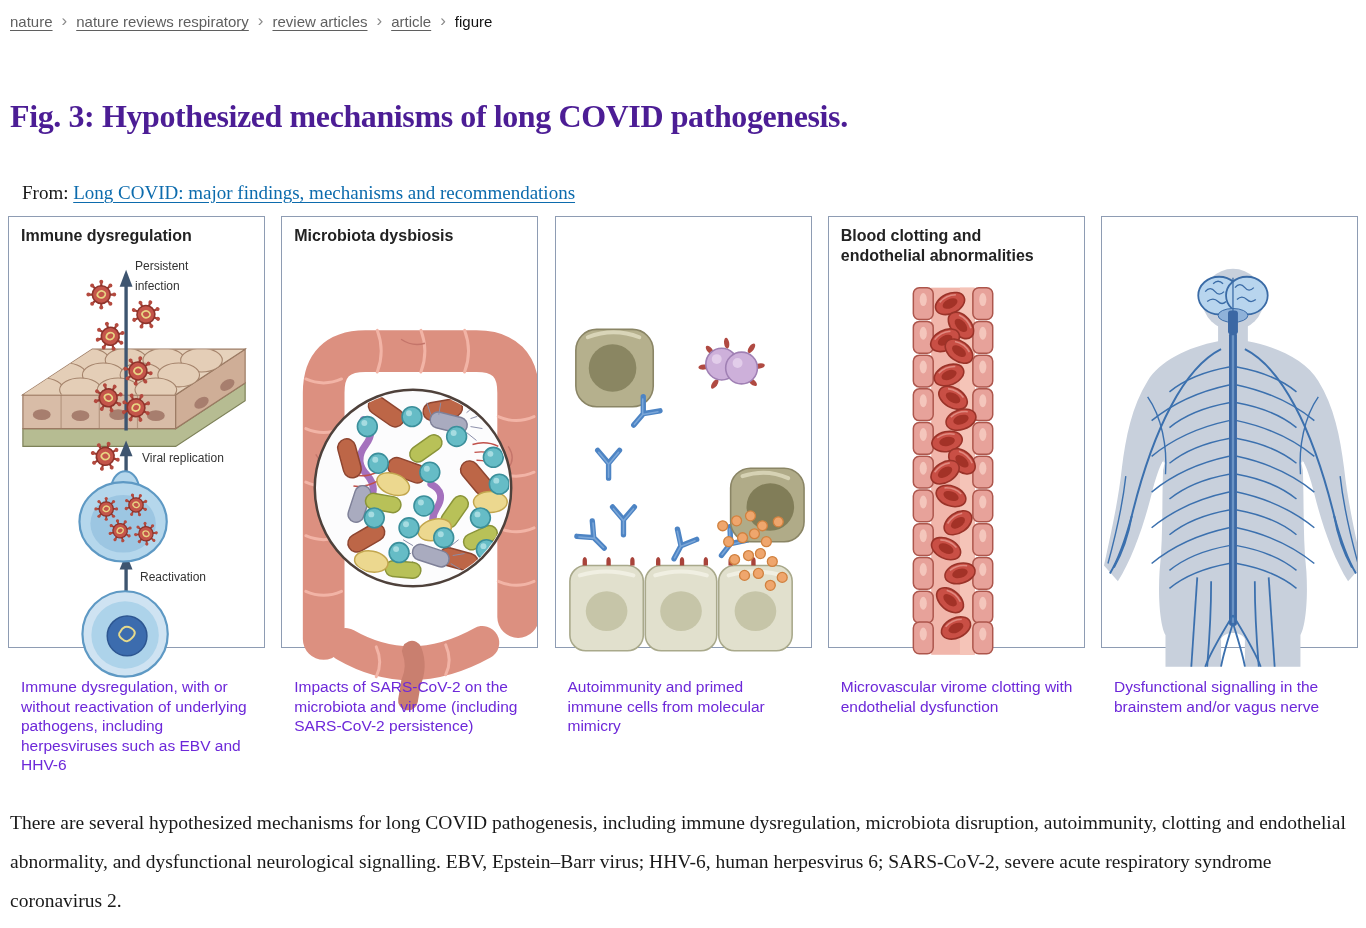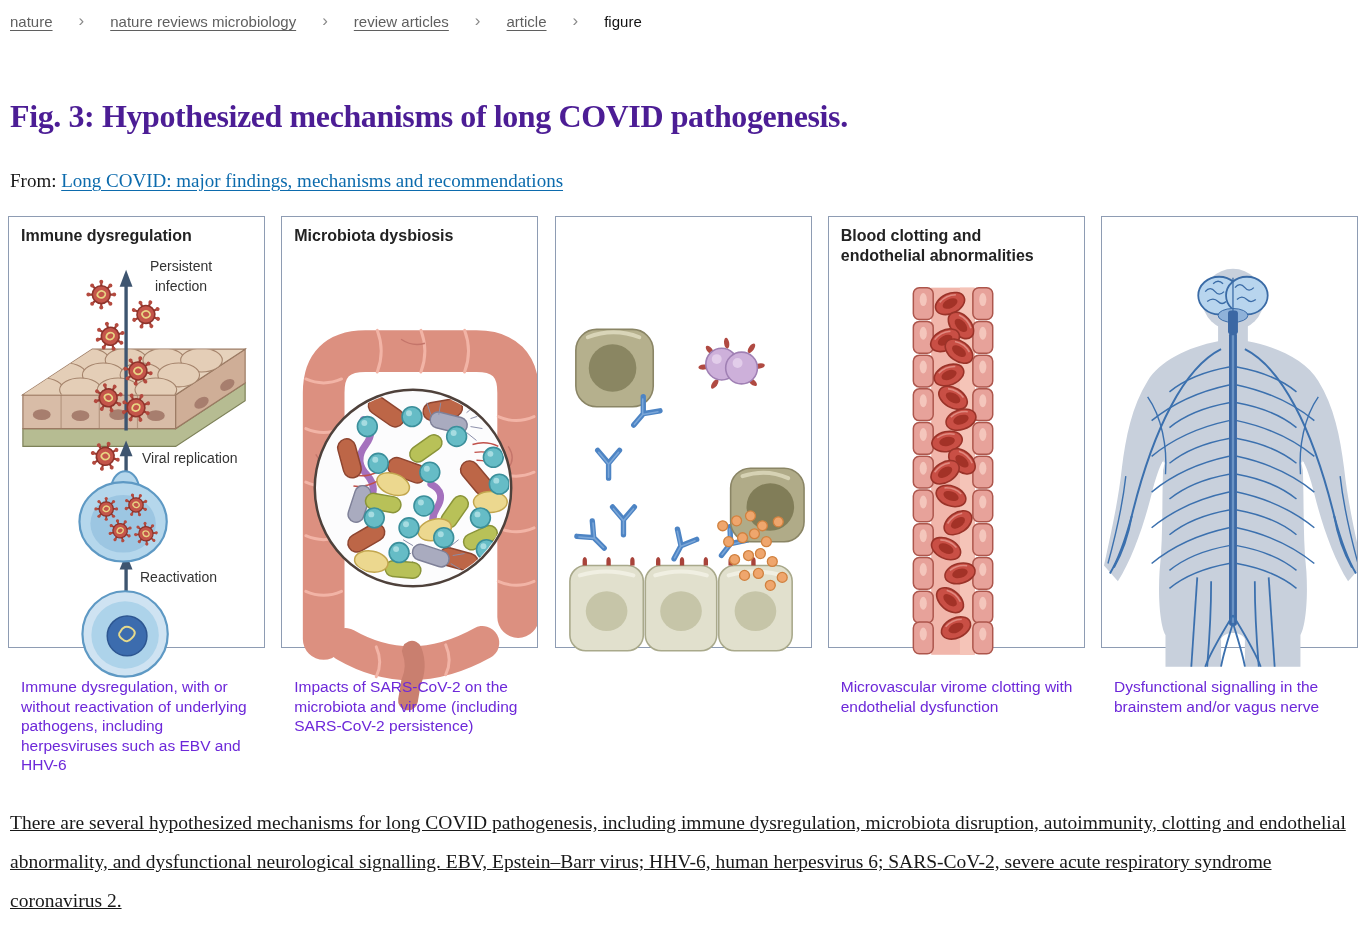--- a/index.html
+++ b/index.html
@@ -1,49 +1,49 @@
 <!DOCTYPE html>
 <html><head>
 <meta charset="utf-8">
 <style>
   html,body{margin:0;padding:0;background:#fff;}
   .page{position:relative;width:1366px;height:928px;background:#fff;overflow:hidden;
         font-family:"Liberation Sans",sans-serif;}
   
   .breadcrumb{position:absolute;left:10px;top:13px;font-size:15px;color:#5f5f5f;
-      display:flex;align-items:center;gap:26px;white-space:nowrap;}
+      display:flex;align-items:center;gap:9px;white-space:nowrap;}
   .breadcrumb a{color:#5f5f5f;text-decoration:underline;text-underline-offset:3px;cursor:pointer;}
   .breadcrumb .sep{color:#8a8a8a;font-size:17px;line-height:1;transform:translateY(-1px);}
   .breadcrumb .current{color:#111;}
   
   .fig-title{position:absolute;left:10px;top:98px;margin:0;font-family:"Liberation Serif",serif;
       font-weight:700;font-size:32px;letter-spacing:-0.4px;color:#4c1d95;}
-  .from-line{position:absolute;left:10px;top:170px;margin:0;font-family:"Liberation Serif",serif;
+  .from-line{position:absolute;left:10px;top:170px;margin:12px;font-family:"Liberation Serif",serif;
       font-size:19px;color:#181818;}
   .from-line a{color:#0c6bad;text-decoration:underline;text-underline-offset:3px;cursor:pointer;}
   
   .panels{position:absolute;left:8px;top:216px;width:1350px;height:567px;
       display:flex;justify-content:space-between;}
   .panel{position:relative;width:257px;height:432px;border:1px solid #8e9cb3;
       box-sizing:border-box;background:#fff;}
   .panel h2{position:absolute;left:12px;top:9px;margin:0;font-size:16px;font-weight:700;
       line-height:1.28;color:#222;z-index:3;}
   .panel:nth-child(3) h2{width:168px;}
   .panel:nth-child(4) h2{width:216px;}
   .panel:nth-child(5) h2{width:170px;}
   .art{position:absolute;left:0;top:0;width:255px;height:565px;z-index:1;}
   .cap{position:absolute;left:12px;right:8px;top:460px;margin:0;font-size:15.5px;
       line-height:19.5px;color:#6d28d9;z-index:3;}
-  .ann{position:absolute;font-size:14px;line-height:19.5px;color:#333;z-index:2;text-align:center;}
+  .ann{position:absolute;font-size:12px;line-height:19.5px;color:#333;z-index:2;}
   .ann.persistent{left:126px;top:40px;width:92px;}
   .ann.replication{left:133px;top:232px;white-space:nowrap;}
   .ann.reactivation{left:131px;top:351px;white-space:nowrap;}
   
   .desc{position:absolute;left:10px;top:803px;width:1350px;margin:0;
-      font-family:"Liberation Serif",serif;font-size:19.5px;line-height:39px;color:#191919;text-decoration:underline;}
+      font-family:"Liberation Serif",serif;font-size:19.5px;line-height:39px;color:#191919;}
 </style>
 </head>
 <body>
 
 <svg width="0" height="0" style="position:absolute" aria-hidden="true">
   <defs>
     <g id="virus">
       <g stroke="#9c3b31" stroke-width="2.2" stroke-linecap="round">
         <line x1="8" y1="0" x2="13" y2="0"></line>
           <line x1="-8" y1="0" x2="-13" y2="0"></line>
@@ -93,21 +93,21 @@
     <path id="nvS" d="M 0 0 C -22 4 -44 12 -60 25" stroke="#3b70ae" stroke-width="1.5" fill="none"></path>
     <path id="nvL" d="M 0 0 C -28 6 -56 18 -78 36" stroke="#3b70ae" stroke-width="1.5" fill="none"></path>
   </defs>
 </svg>
 
 <div class="page">
 
   <nav class="breadcrumb">
     <a>nature</a>
     <span class="sep">›</span>
-    <a>nature reviews microbiology</a>
+    <a>nature reviews respiratory</a>
     <span class="sep">›</span>
     <a>review articles</a>
     <span class="sep">›</span>
     <a>article</a>
     <span class="sep">›</span>
     <span class="current">figure</span>
   </nav>
 
   <h1 class="fig-title">Fig. 3: Hypothesized mechanisms of long COVID pathogenesis.</h1>
 
@@ -360,20 +360,21 @@
             <use href="#granule" transform="translate(194,340)"></use>
           <use href="#granule" transform="translate(206,338)"></use>
             <use href="#granule" transform="translate(218,346)"></use>
           <use href="#granule" transform="translate(190,360)"></use>
             <use href="#granule" transform="translate(204,358)"></use>
           <use href="#granule" transform="translate(216,370)"></use>
             <use href="#granule" transform="translate(228,362)"></use>
           <use href="#granule" transform="translate(224,306)"></use>
         </g>
       </svg>
+      <p class="cap">Autoimmunity and primed immune cells from molecular mimicry</p>
     </section>
 
     <section class="panel">
       <h2>Blood clotting and endothelial abnormalities</h2>
       <svg class="art" viewBox="0 0 257 567">
         <g>
           <rect x="103" y="70" width="44" height="370" fill="#f1b6ab"></rect>
           <rect x="132" y="70" width="14" height="370" fill="#f5c4b8"></rect>
           <g>
             <use href="#brick" transform="translate(95,86)"></use>

